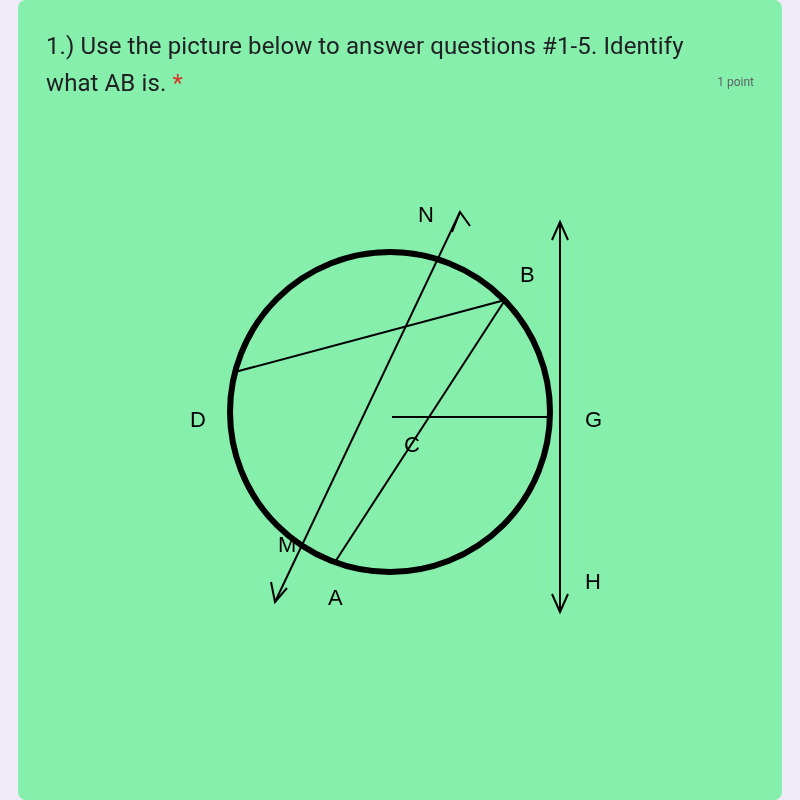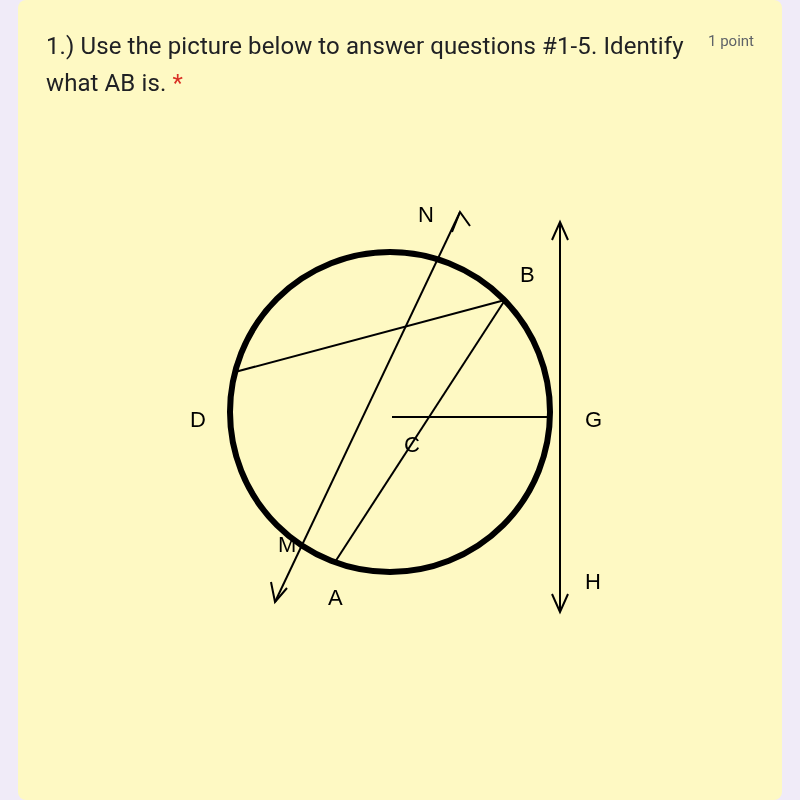--- a/index.html
+++ b/index.html
@@ -6,21 +6,21 @@
   body {
     font-family: 'Google Sans', Roboto, Arial, sans-serif;
     background: #f0ebf8;
     width: 800px;
     height: 800px;
     display: flex;
     justify-content: center;
     padding: 0 18px;
   }
   .card {
-    background: #fef9c3;
+    background: #86efac;
     width: 100%;
     border-radius: 8px;
     padding: 28px 28px 20px 28px;
     position: relative;
   }
   .question-row {
     display: flex;
     justify-content: space-between;
     align-items: flex-start;
     gap: 24px;
@@ -29,24 +29,25 @@
     font-size: 24px;
     color: #202124;
     line-height: 1.55;
     letter-spacing: 0.1px;
     flex: 1;
   }
   .required {
     color: #d93025;
   }
   .points {
-    font-size: 15px;
+    font-size: 12px;
     color: #5f6368;
     white-space: nowrap;
     padding-top: 4px;
+    margin-top: 43px;
   }
   .diagram-wrap {
     margin-top: 80px;
     display: flex;
     justify-content: center;
   }
   svg.diagram {
     width: 480px;
     height: 470px;
   }

